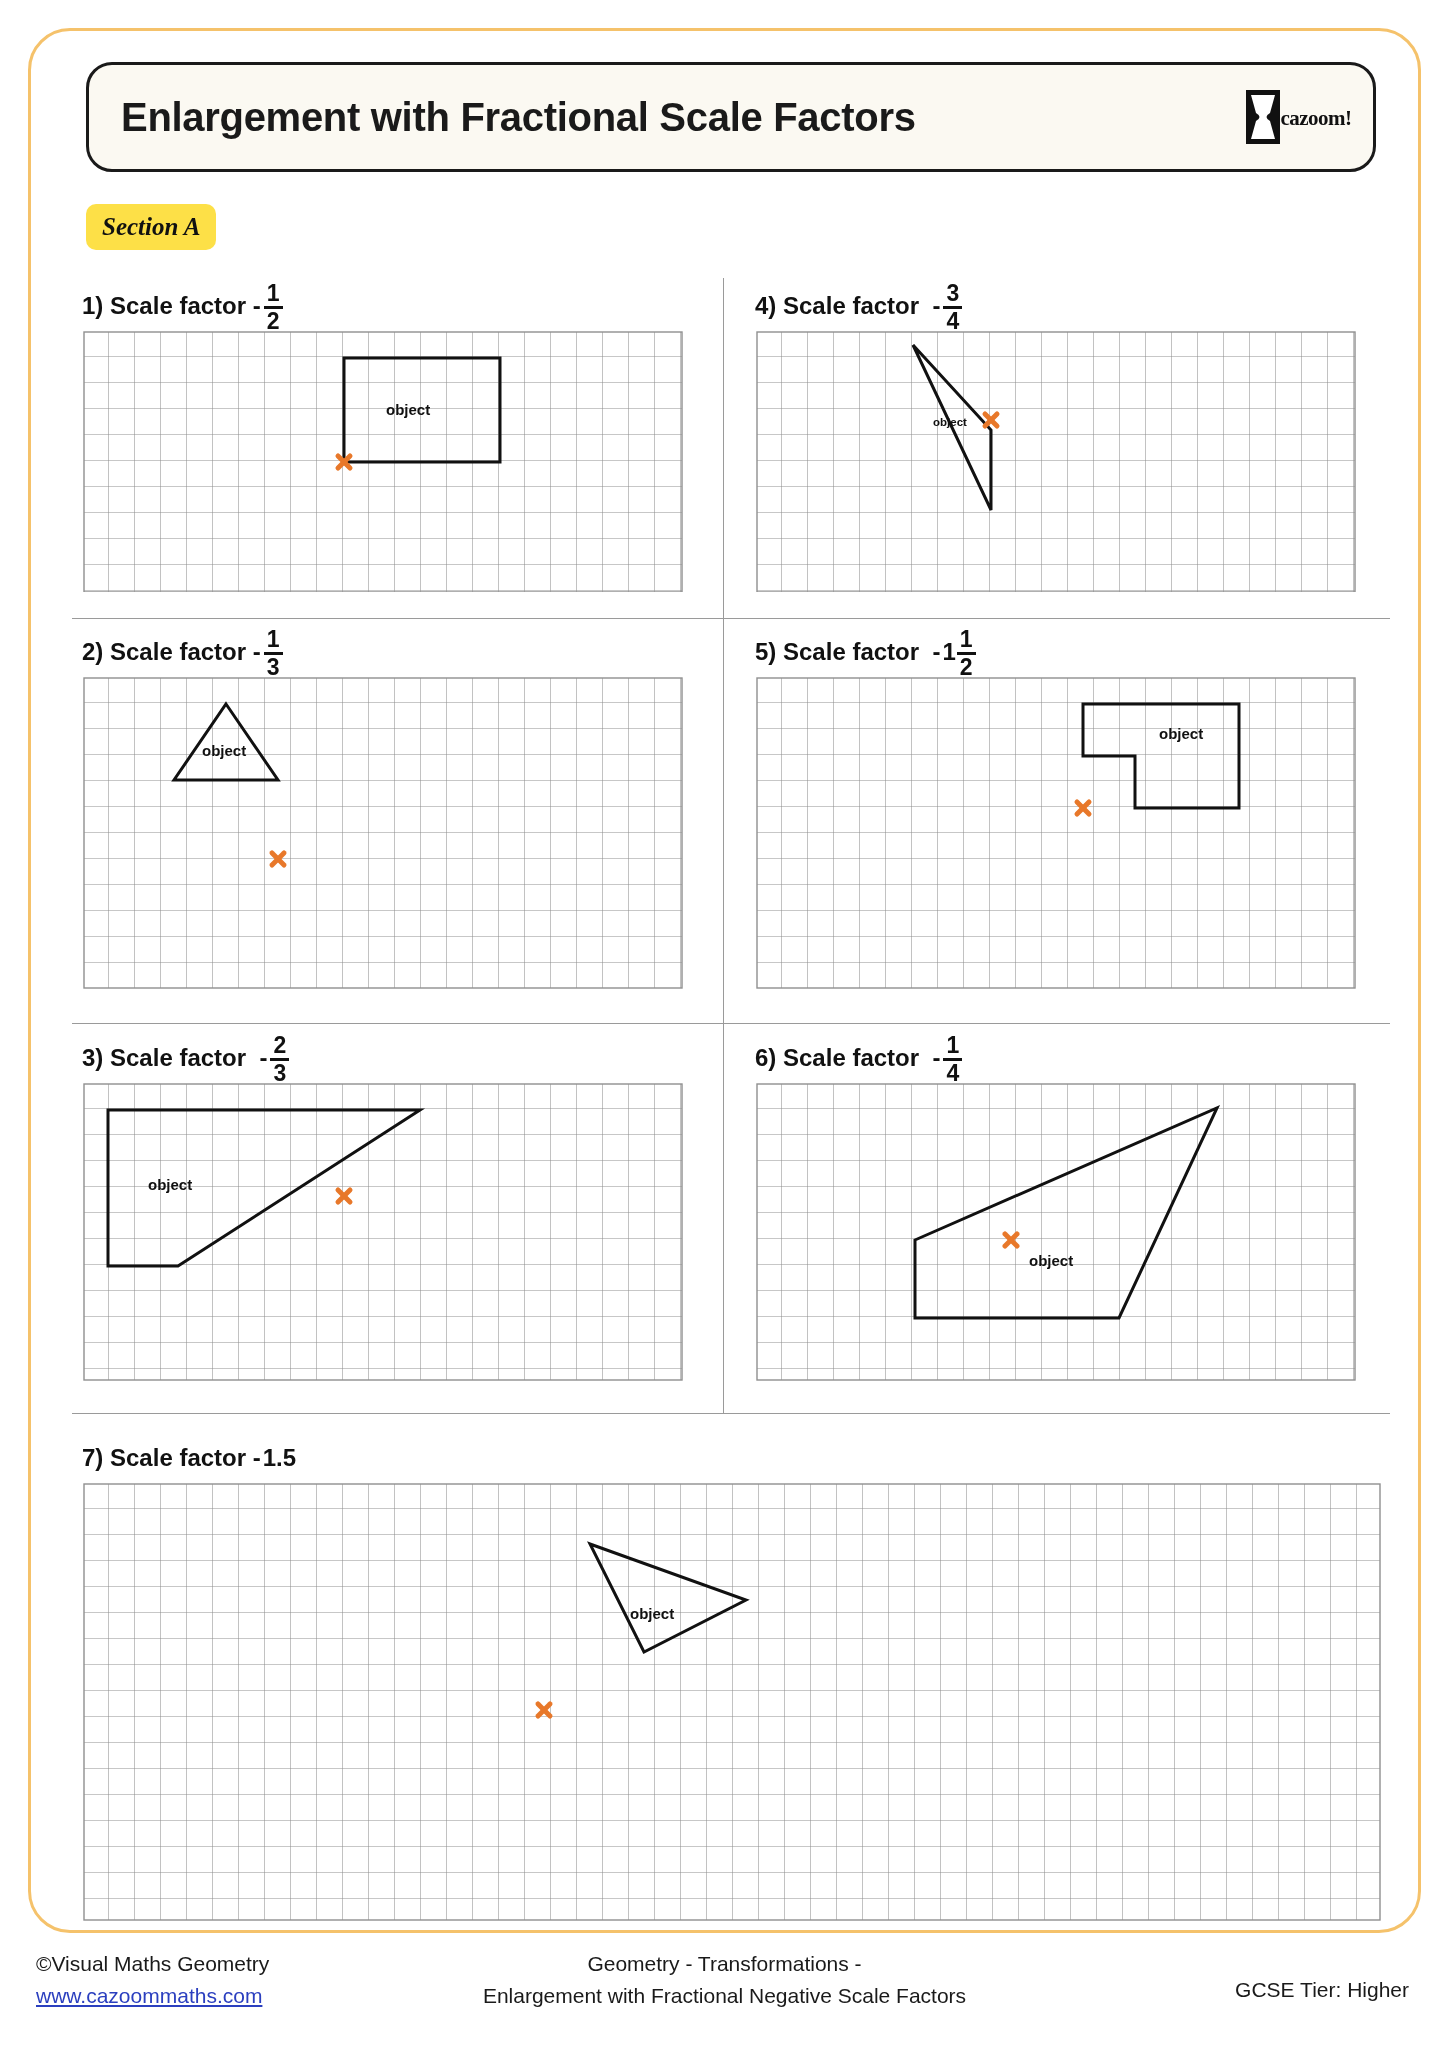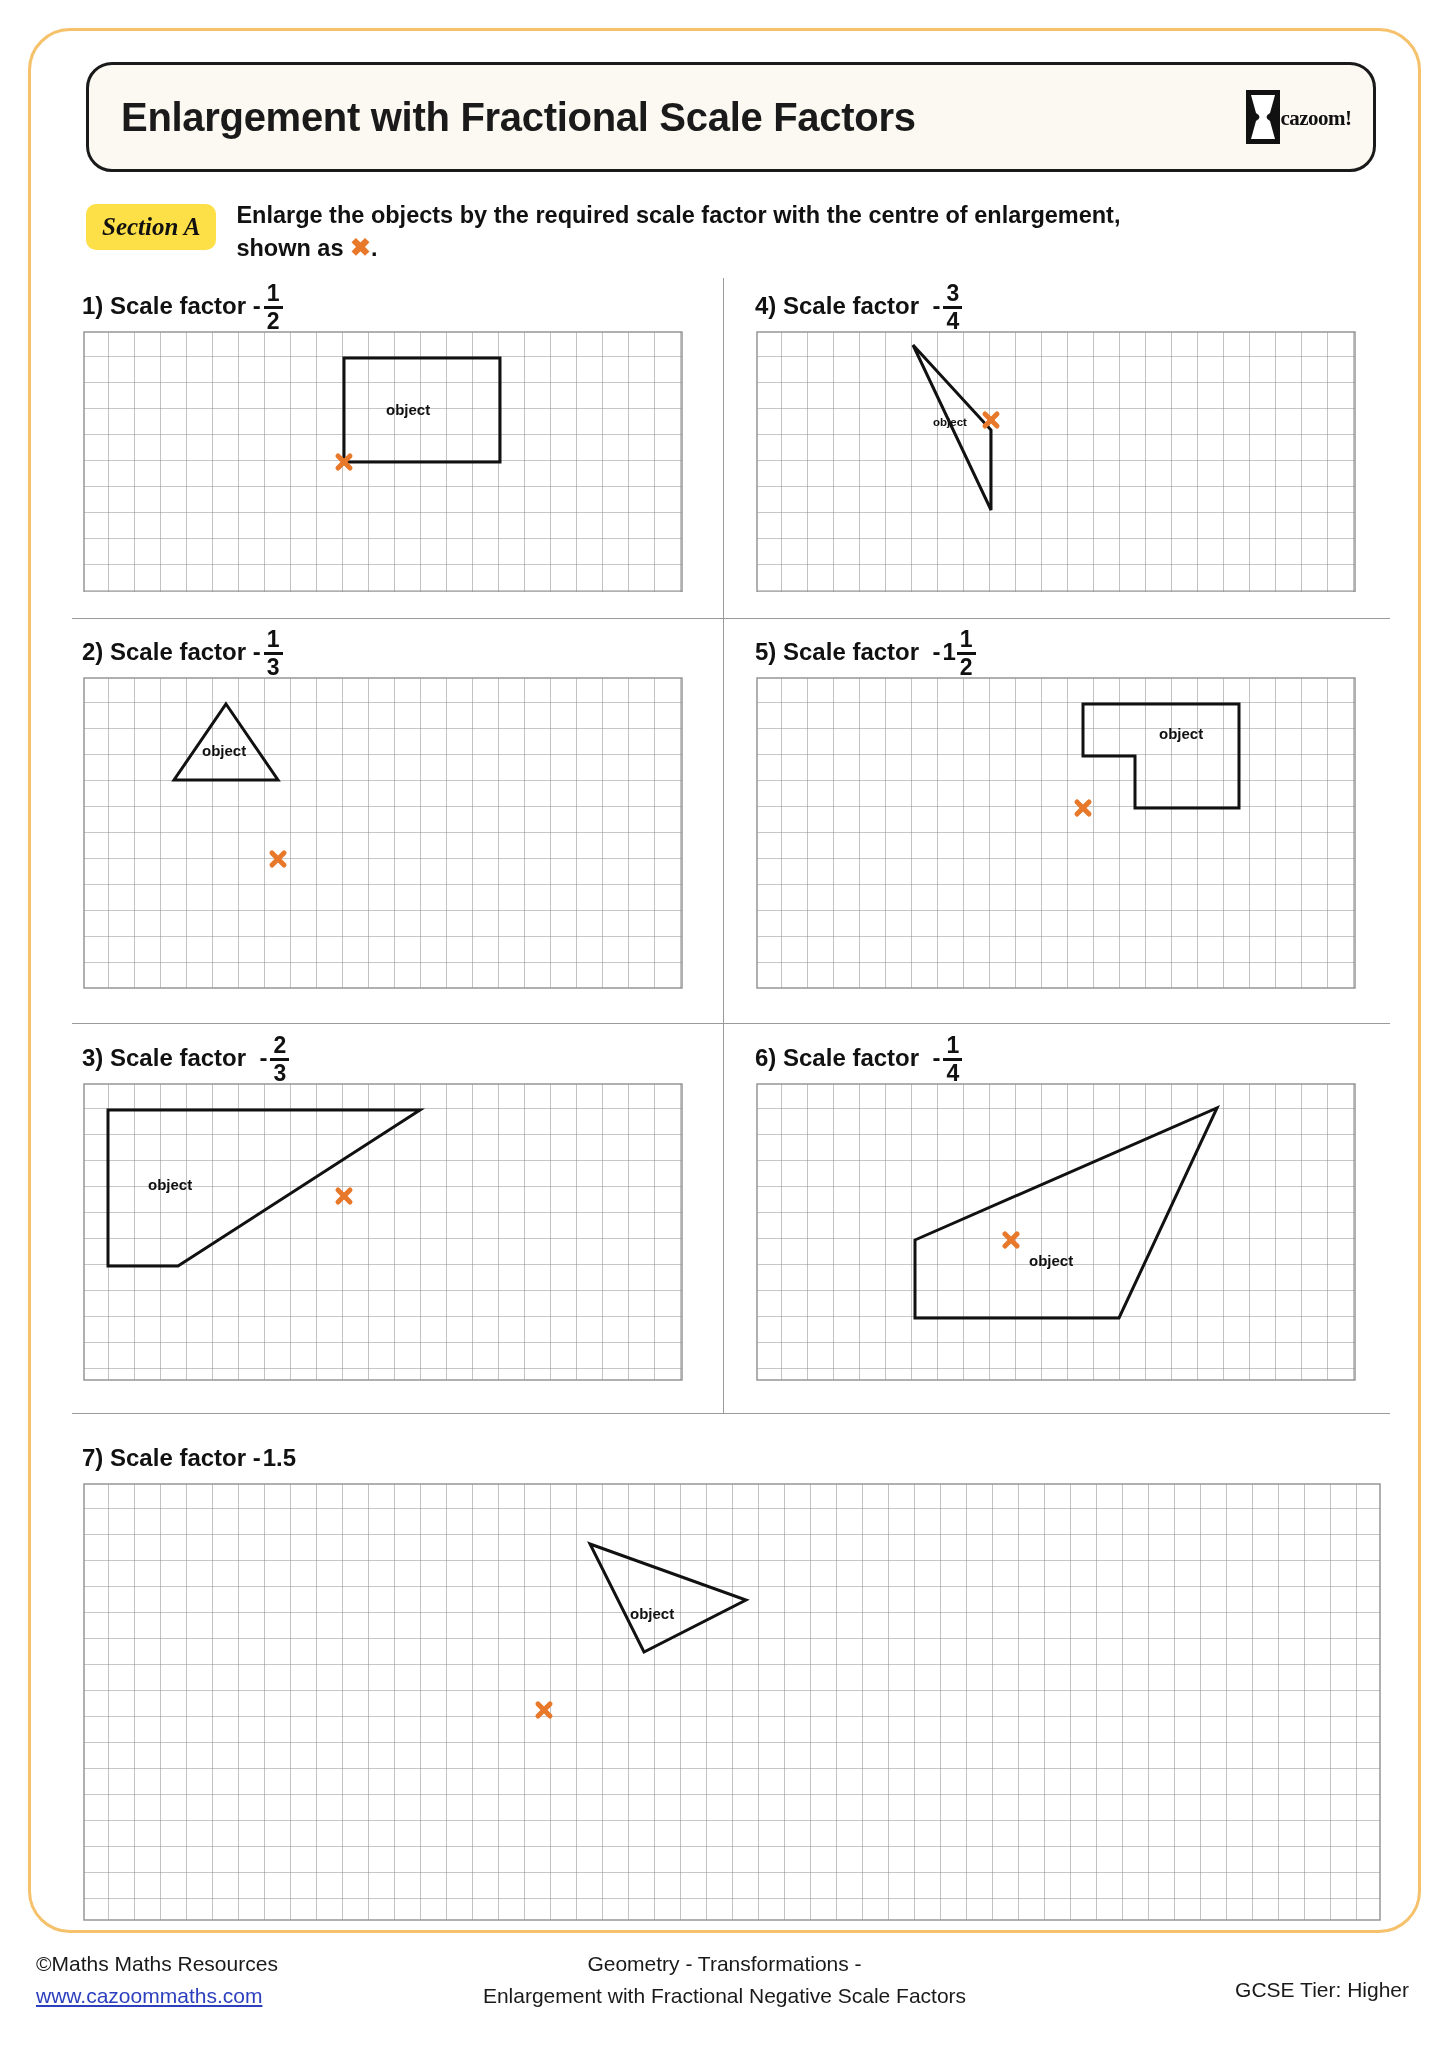--- a/index.html
+++ b/index.html
@@ -125,25 +125,20 @@
       <svg width="34" height="48" viewBox="0 0 34 48" aria-hidden="true">
         <path d="M5 2 H29 L24 20 Q17 24 24 28 L29 46 H5 L10 28 Q17 24 10 20 Z" fill="#ffffff"></path>
       </svg>
     </div>
     <div class="logo-word">cazoom!</div>
   </div>
 </div>
 
 <div class="sectionbar">
   <div class="section-pill">Section A</div>
-  <div class="instruction">
-    <span>Enlarge the objects by the required scale factor with the centre of enlargement,</span><br>
-    <span>shown as</span>
-    <span class="xmark-inline">✖</span><span>.</span>
-  </div>
 </div>
 
 <div class="qwrap">
 
   <div class="divider" style="left:723px; top:278px; width:1px; height:340px;"></div>
   <div class="divider" style="left:72px;  top:618px; width:1318px; height:1px;"></div>
   <div class="divider" style="left:723px; top:618px; width:1px; height:405px;"></div>
   <div class="divider" style="left:72px;  top:1023px; width:1318px; height:1px;"></div>
   <div class="divider" style="left:723px; top:1023px; width:1px; height:390px;"></div>
   <div class="divider" style="left:72px;  top:1413px; width:1318px; height:1px;"></div>
@@ -351,21 +346,21 @@
           <line x1="468" y1="222" x2="456" y2="234"></line>
         </g>
       </svg>
     </div>
   </div>
 
 </div>
 
 <div class="footer">
   <div class="footer-left">
-    <div>©Maths Maths Resources</div>
+    <div>©Visual Maths Geometry</div>
     <a class="footer-link" href="#">www.cazoommaths.com</a>
   </div>
   <div class="footer-center">
     <div>Geometry - Transformations -</div>
     <div>Enlargement with Fractional Negative Scale Factors</div>
   </div>
   <div class="footer-right">GCSE Tier: Higher</div>
 </div>
 
 </body></html>

